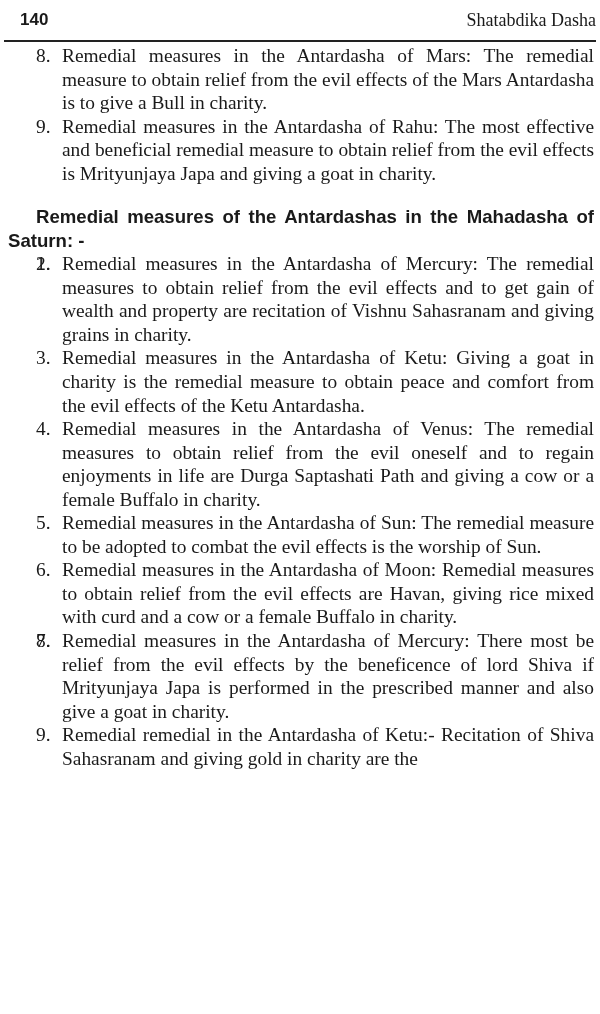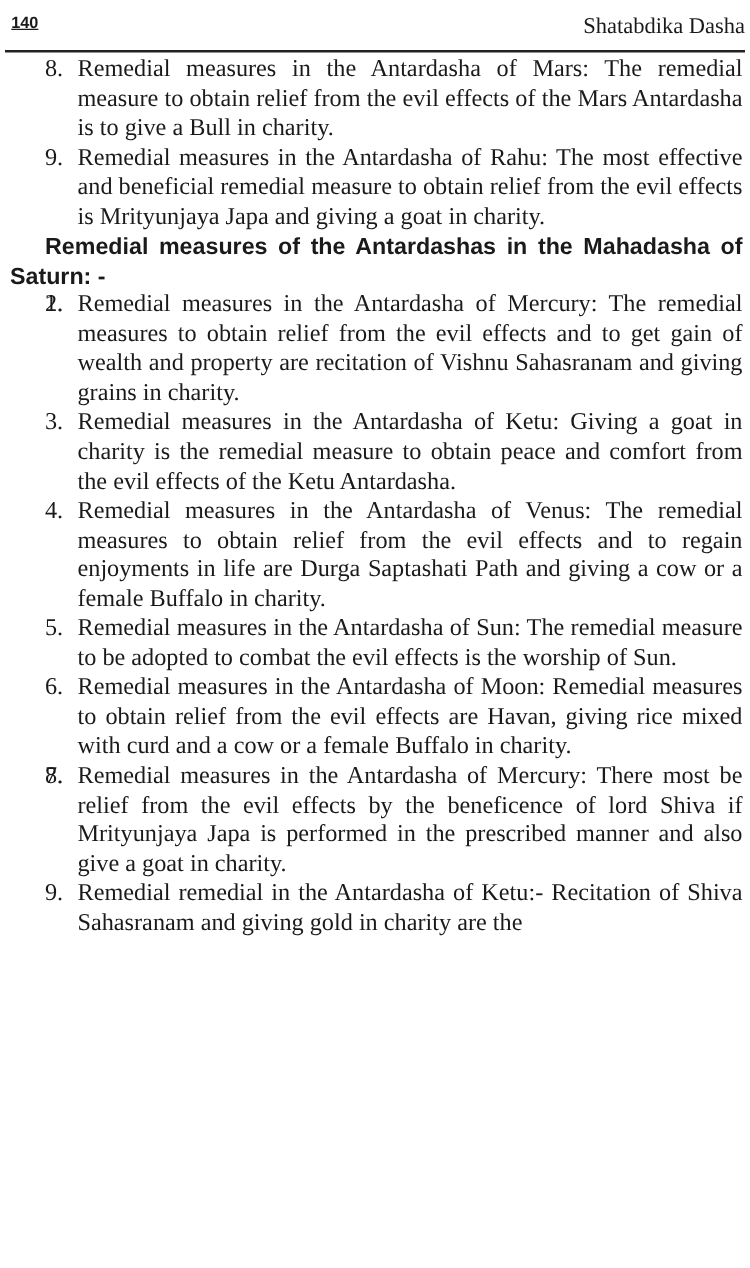--- a/index.html
+++ b/index.html
@@ -1,25 +1,25 @@
 <!DOCTYPE html>
 <html><head>
 <meta charset="utf-8">
 <style>
   html, body { margin: 0; padding: 0; background: #ffffff; }
   body { width: 600px; height: 1014px; overflow: hidden; position: relative; color: #1a1a1a; }
   .header { position: absolute; left: 5px; right: 4px; top: 6px; height: 34px; }
-  .page-num { position: absolute; left: 4px; top: 4px; font-family: "Liberation Sans", sans-serif; font-weight: bold; font-size: 13px; text-decoration: underline; }
+  .page-num { position: absolute; left: 15px; top: 4px; font-family: "Liberation Sans", sans-serif; font-weight: bold; font-size: 17px; }
   .running-title { position: absolute; right: 0; top: 4px; font-family: "Liberation Serif", serif; font-weight: normal; font-size: 18px; }
   .rule { position: absolute; left: 4px; right: 4px; top: 40px; height: 0; border-top: 2px solid #222; }
   .content { position: absolute; left: 0; right: 0; top: 44px; font-family: "Liberation Serif", serif; font-size: 19.4px; line-height: 23.55px; }
   ol.items { list-style: none; margin: 0; padding: 0; }
   ol.items li { position: relative; padding-left: 62px; padding-right: 6px; text-align: justify; }
   ol.items li .num { position: absolute; left: 36px; top: 0; }
-  .section-heading { font-family: "Liberation Sans", sans-serif; font-weight: bold; font-size: 18.6px; line-height: 23.5px; margin: 0 6px 0 8px; text-indent: 28px; text-align: justify; }
+  .section-heading { font-family: "Liberation Sans", sans-serif; font-weight: bold; font-size: 18.6px; line-height: 23.5px; margin: 20px 6px 0 8px; text-indent: 28px; text-align: justify; }
 </style>
 </head>
 <body>
 
 <div class="header">
   <span class="page-num">140</span>
   <span class="running-title">Shatabdika Dasha</span>
 </div>
 <div class="rule"></div>
 
@@ -28,20 +28,20 @@
     <li><span class="num">8.</span><span>Remedial measures in the Antardasha of Mars: The remedial measure to obtain relief from the evil effects of the Mars Antardasha is to give a Bull in charity.</span></li>
     <li><span class="num">9.</span><span>Remedial measures in the Antardasha of Rahu: The most effective and beneficial remedial measure to obtain relief from the evil effects is Mrityunjaya Japa and giving a goat in charity.</span></li>
   </ol>
 
   <div class="section-heading">Remedial measures of the Antardashas in the Mahadasha of Saturn: -</div>
 
   <ol class="items">
     <li><span class="num">1.</span></li>
     <li><span class="num">2.</span><span>Remedial measures in the Antardasha of Mercury: The remedial measures to obtain relief from the evil effects and to get gain of wealth and property are recitation of Vishnu Sahasranam and giving grains in charity.</span></li>
     <li><span class="num">3.</span><span>Remedial measures in the Antardasha of Ketu: Giving a goat in charity is the remedial measure to obtain peace and comfort from the evil effects of the Ketu Antardasha.</span></li>
-    <li><span class="num">4.</span><span>Remedial measures in the Antardasha of Venus: The remedial measures to obtain relief from the evil effects and to regain enjoyments in life are Durga Saptashati Path and giving a cow or a female Buffalo in charity.</span></li>
+    <li><span class="num">4.</span><span>Remedial measures in the Antardasha of Venus: The remedial measures to obtain relief from the evil oneself and to regain enjoyments in life are Durga Saptashati Path and giving a cow or a female Buffalo in charity.</span></li>
     <li><span class="num">5.</span><span>Remedial measures in the Antardasha of Sun: The remedial measure to be adopted to combat the evil effects is the worship of Sun.</span></li>
     <li><span class="num">6.</span><span>Remedial measures in the Antardasha of Moon: Remedial measures to obtain relief from the evil effects are Havan, giving rice mixed with curd and a cow or a female Buffalo in charity.</span></li>
     <li><span class="num">7.</span></li>
     <li><span class="num">8.</span><span>Remedial measures in the Antardasha of Mercury: There most be relief from the evil effects by the beneficence of lord Shiva if Mrityunjaya Japa is performed in the prescribed manner and also give a goat in charity.</span></li>
     <li><span class="num">9.</span><span>Remedial remedial in the Antardasha of Ketu:- Recitation of Shiva Sahasranam and giving gold in charity are the</span></li>
   </ol>
 </div>
 
 </body></html>

